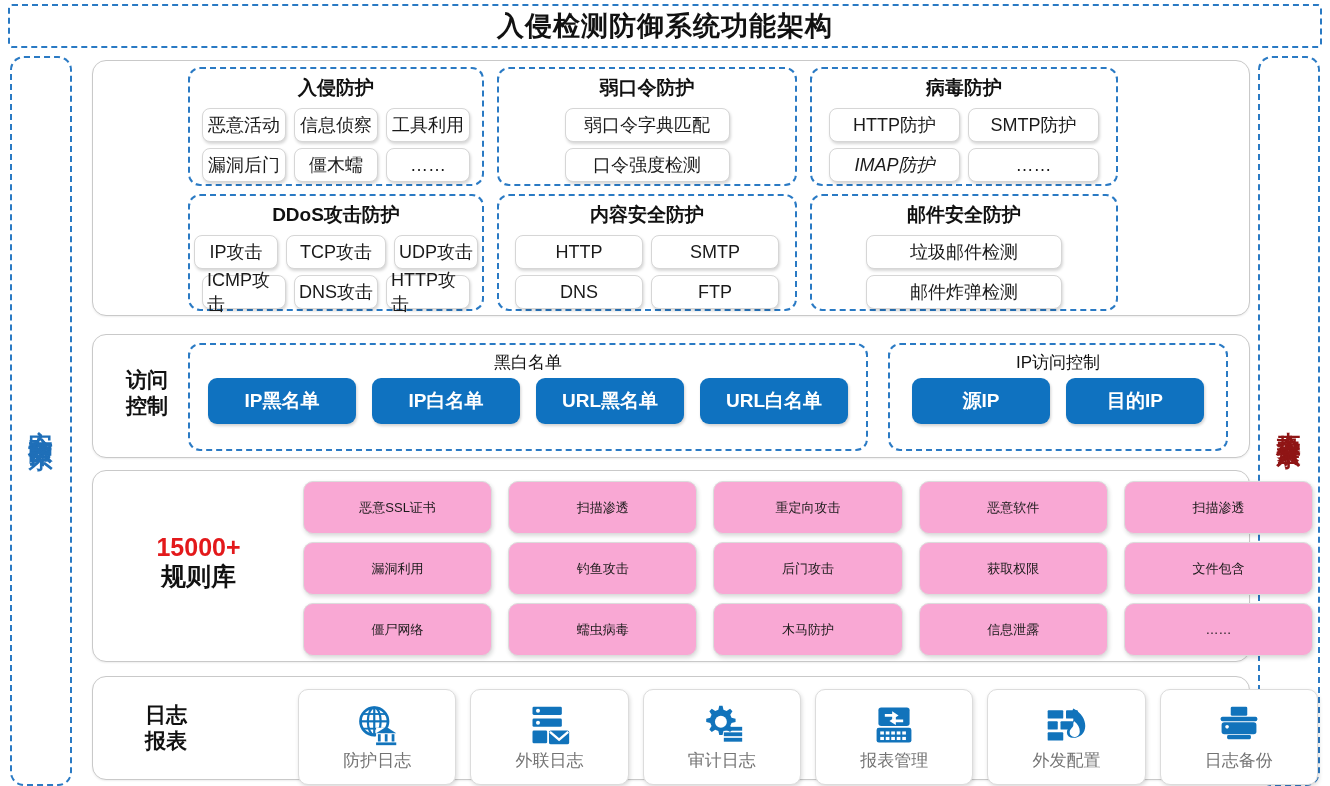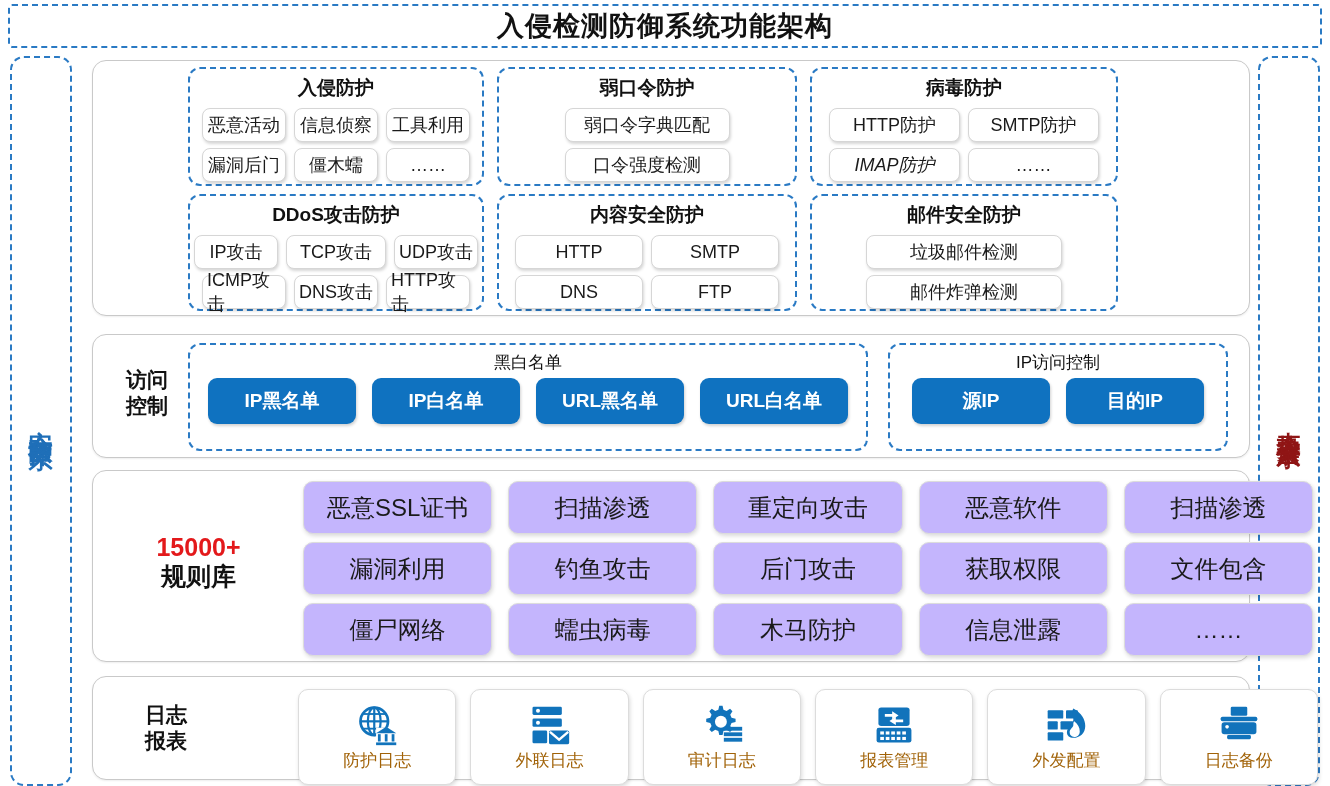--- a/index.html
+++ b/index.html
@@ -103,46 +103,46 @@
   .rules-count .lib { color: #111; display: block; }
   .rules-grid {
     position: absolute; left: 210px; top: 10px;
     width: 1010px; height: 175px;
     display: grid;
     grid-template-columns: repeat(5, 1fr);
     grid-template-rows: repeat(3, 1fr);
     gap: 8px 16px;
   }
   .rule-chip {
-    background: #c4b5fd;
+    background: #f9a8d4;
     border: 1px solid #dcdcdc;
     border-radius: 10px;
     box-shadow: 1px 2px 4px rgba(0,0,0,.15);
     display: flex; align-items: center; justify-content: center;
-    font-size: 24px; color: #1a1a1a;
+    font-size: 13px; color: #1a1a1a;
   }
 
   
   .log-grid {
     position: absolute; left: 205px; top: 12px;
     width: 1020px; height: 96px;
     display: grid; grid-template-columns: repeat(6, 1fr);
     gap: 14px;
   }
   .log-card {
     background: #fff;
     border: 1px solid #dcdcdc;
     border-radius: 10px;
     box-shadow: 1px 2px 4px rgba(0,0,0,.15);
     display: flex; flex-direction: column;
     align-items: center; justify-content: center;
     gap: 2px;
   }
   .log-icon { width: 46px; height: 44px; display:block; }
-  .log-label { font-size: 17px; color: #a16207; }
+  .log-label { font-size: 17px; color: #737373; }
 </style>
 </head>
 <body>
 
 <div class="page">
 
   <div class="title-bar">
     <div class="title-text">入侵检测防御系统功能架构</div>
   </div>
 

